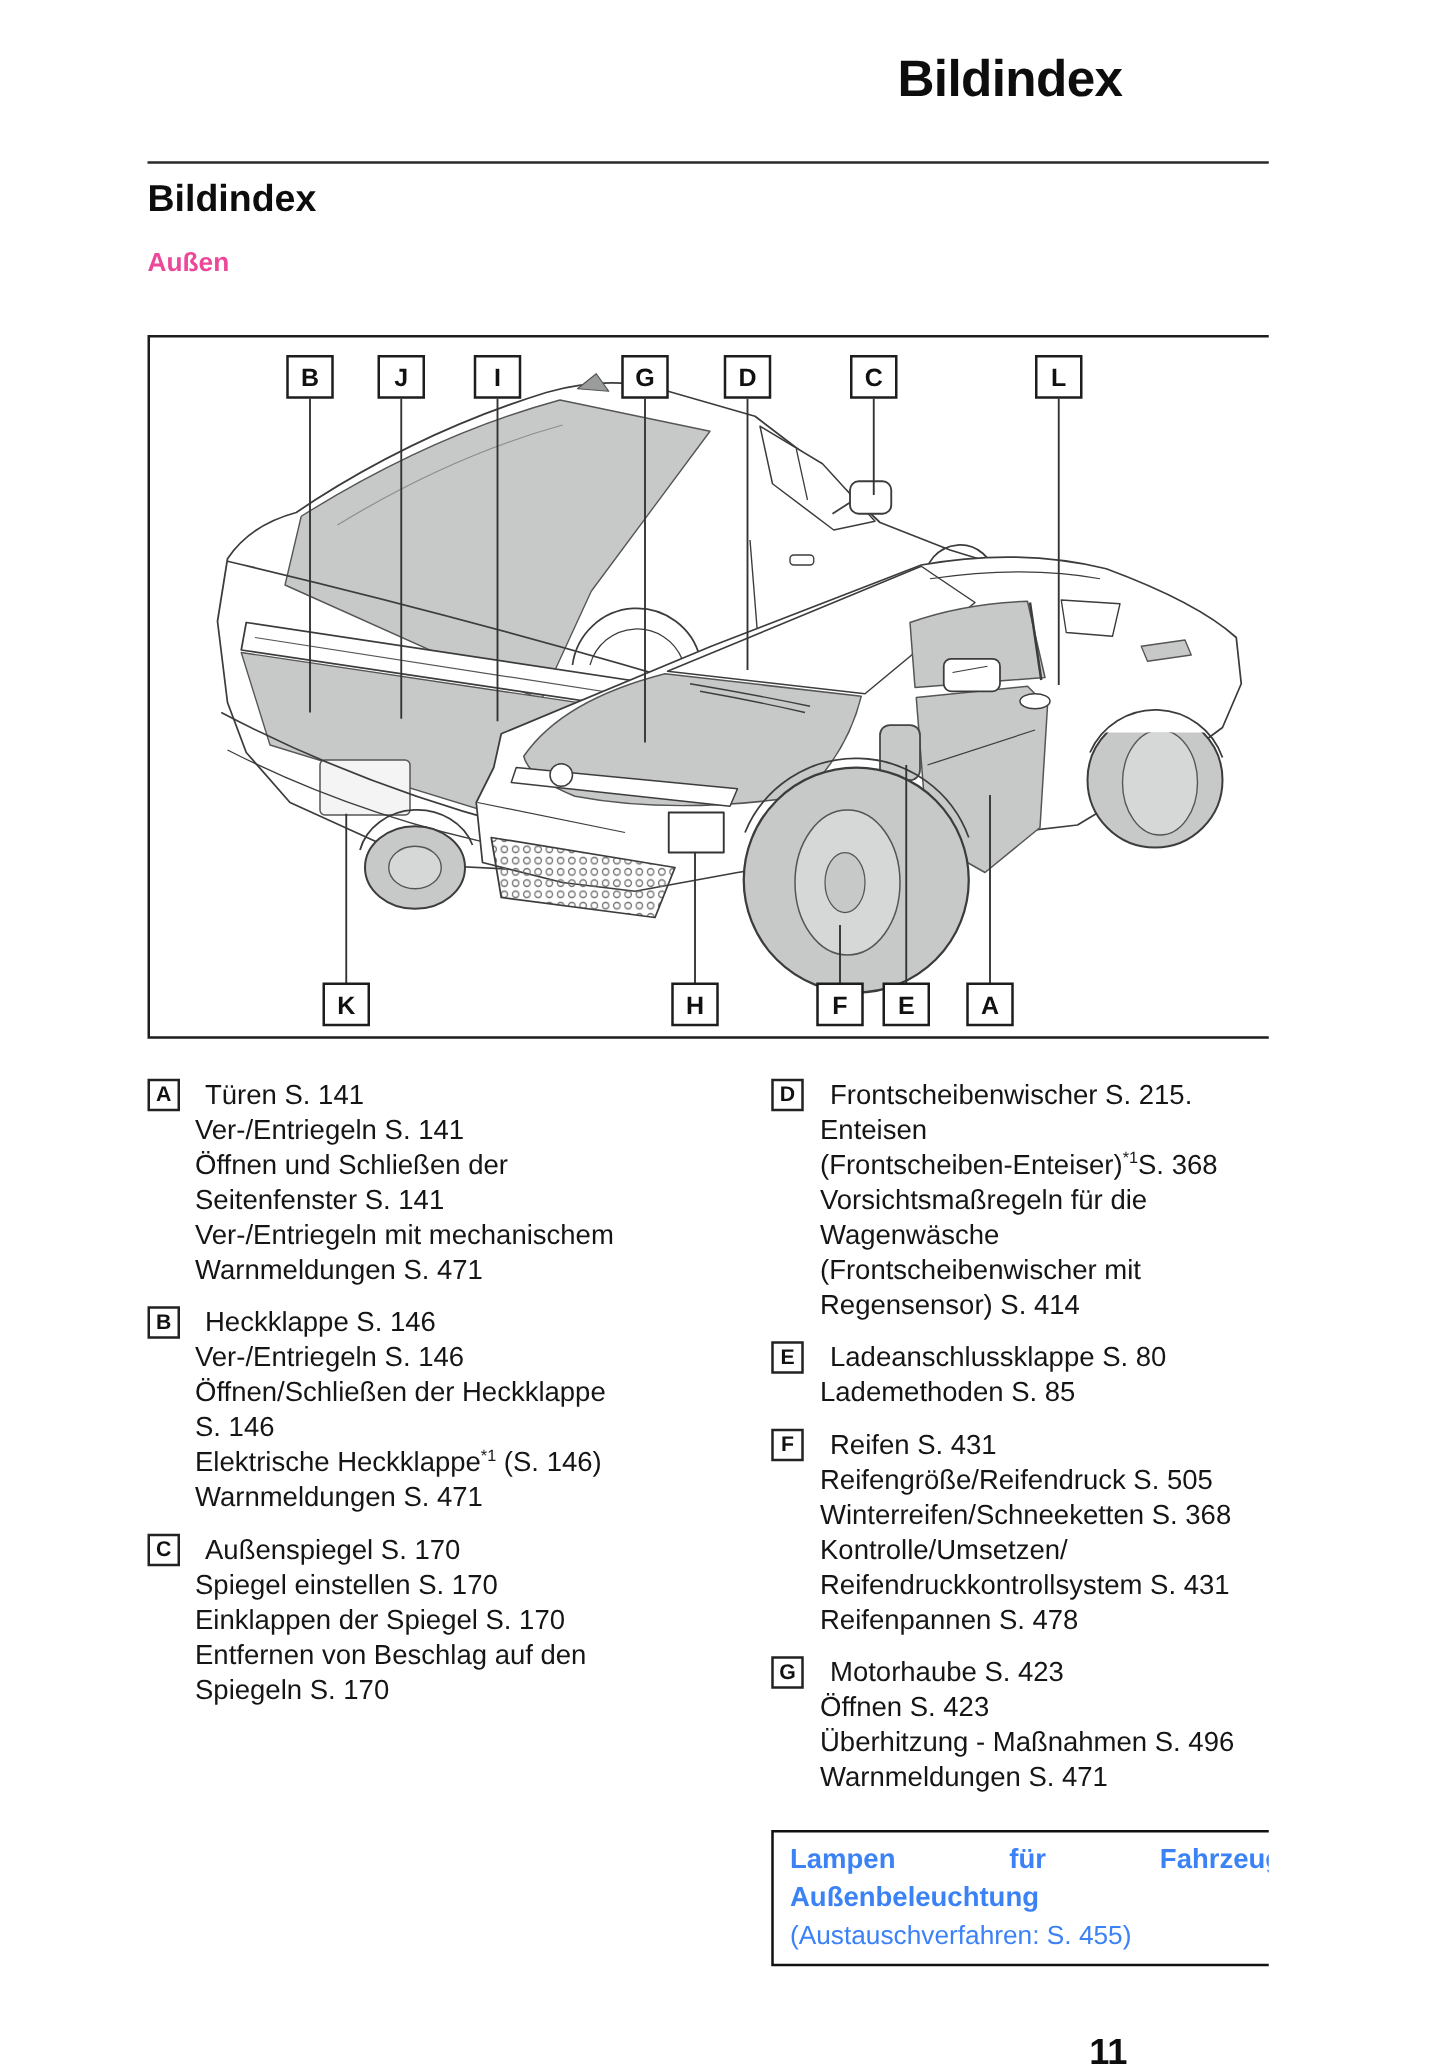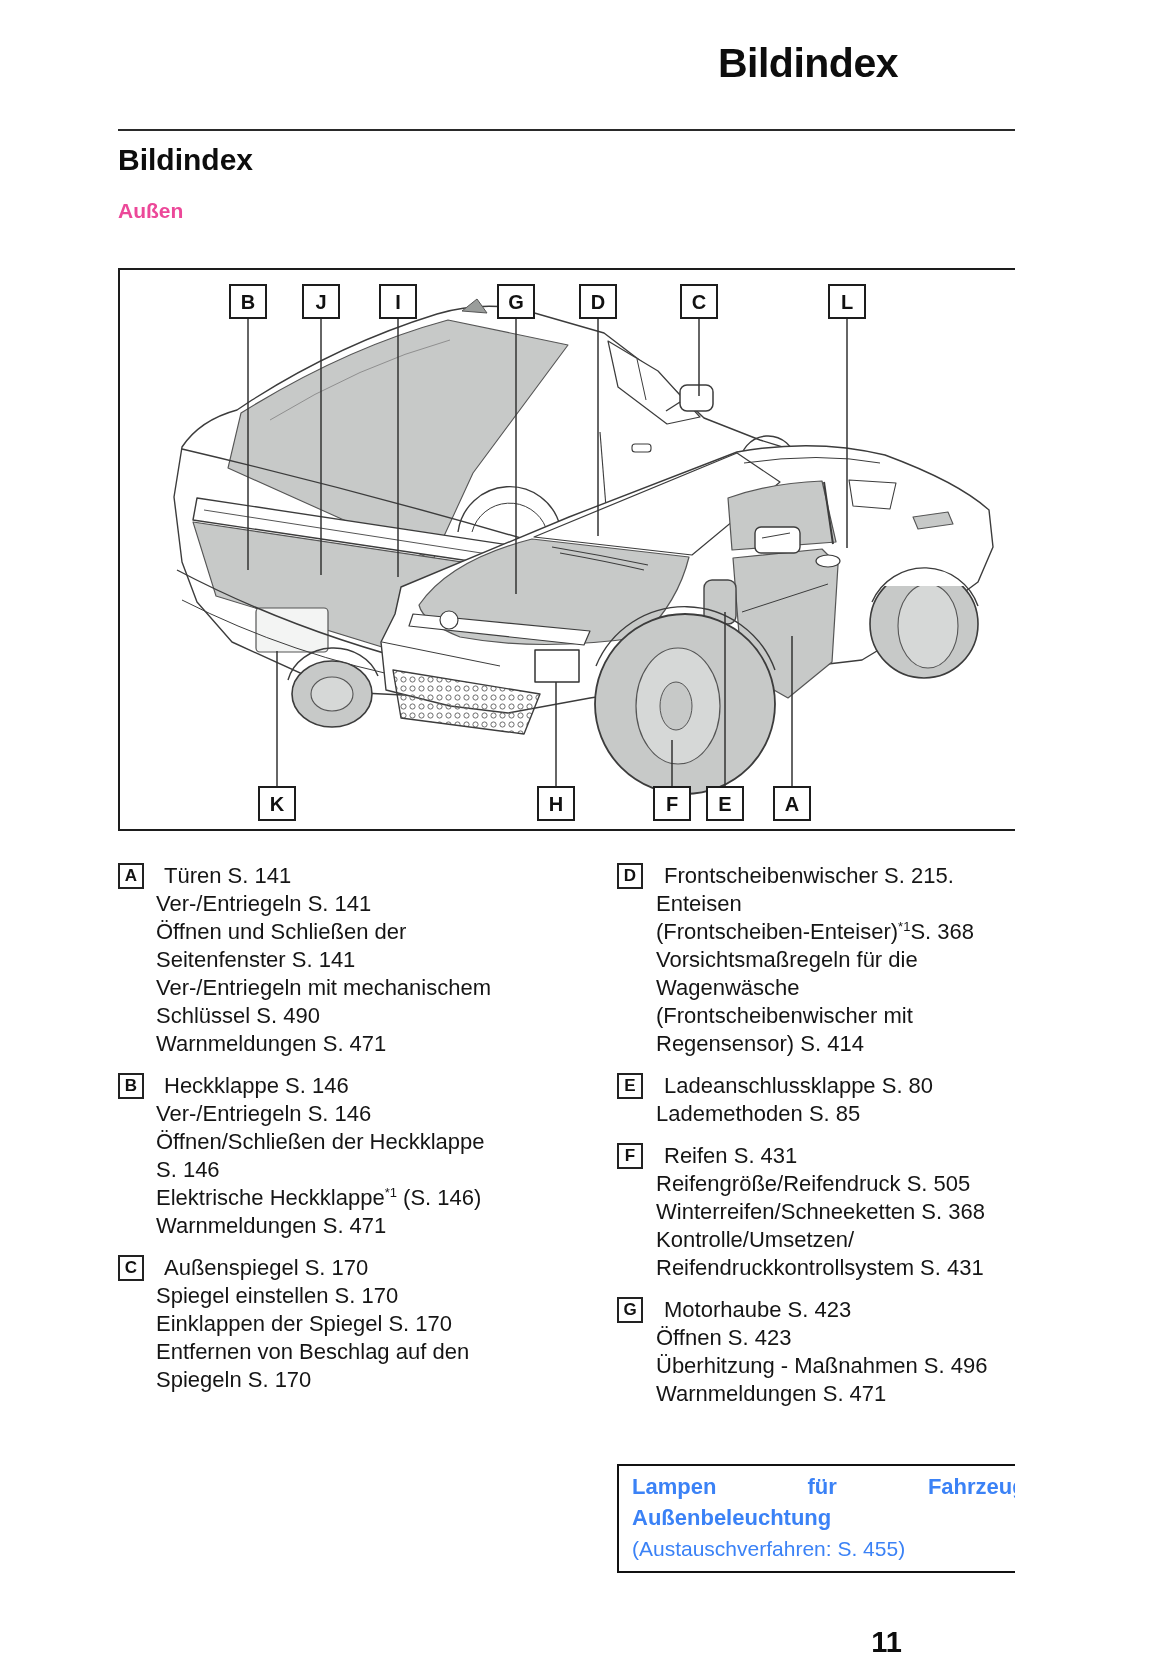--- a/index.html
+++ b/index.html
@@ -179,21 +179,20 @@
 
   <div class="col col-left">
 
     <div class="entry">
       <span class="letterbox">A</span>
       <span class="title-line"><span class="ttl">Türen S. 141</span></span>
       <span class="line">Ver-/Entriegeln S. 141</span>
       <span class="line">Öffnen und Schließen der</span>
       <span class="line">Seitenfenster S. 141</span>
       <span class="line">Ver-/Entriegeln mit mechanischem</span>
-      <span class="line">Schlüssel S. 490</span>
       <span class="line">Warnmeldungen S. 471</span>
     </div>
 
     <div class="entry">
       <span class="letterbox">B</span>
       <span class="title-line"><span class="ttl">Heckklappe S. 146</span></span>
       <span class="line">Ver-/Entriegeln S. 146</span>
       <span class="line">Öffnen/Schließen der Heckklappe</span>
       <span class="line">S. 146</span>
       <span class="line"><span>Elektrische Heckklappe</span><sup class="fn">*1</sup><span> (S. 146)</span></span>
@@ -229,20 +228,21 @@
       <span class="line">Lademethoden S. 85</span>
     </div>
 
     <div class="entry">
       <span class="letterbox">F</span>
       <span class="title-line"><span class="ttl">Reifen S. 431</span></span>
       <span class="line">Reifengröße/Reifendruck S. 505</span>
       <span class="line">Winterreifen/Schneeketten S. 368</span>
       <span class="line">Kontrolle/Umsetzen/</span>
       <span class="line">Reifendruckkontrollsystem S. 431</span>
+      <span class="line">Reifenpannen S. 478</span>
     </div>
 
     <div class="entry">
       <span class="letterbox">G</span>
       <span class="title-line"><span class="ttl">Motorhaube S. 423</span></span>
       <span class="line">Öffnen S. 423</span>
       <span class="line">Überhitzung - Maßnahmen S. 496</span>
       <span class="line">Warnmeldungen S. 471</span>
     </div>
   </div>

